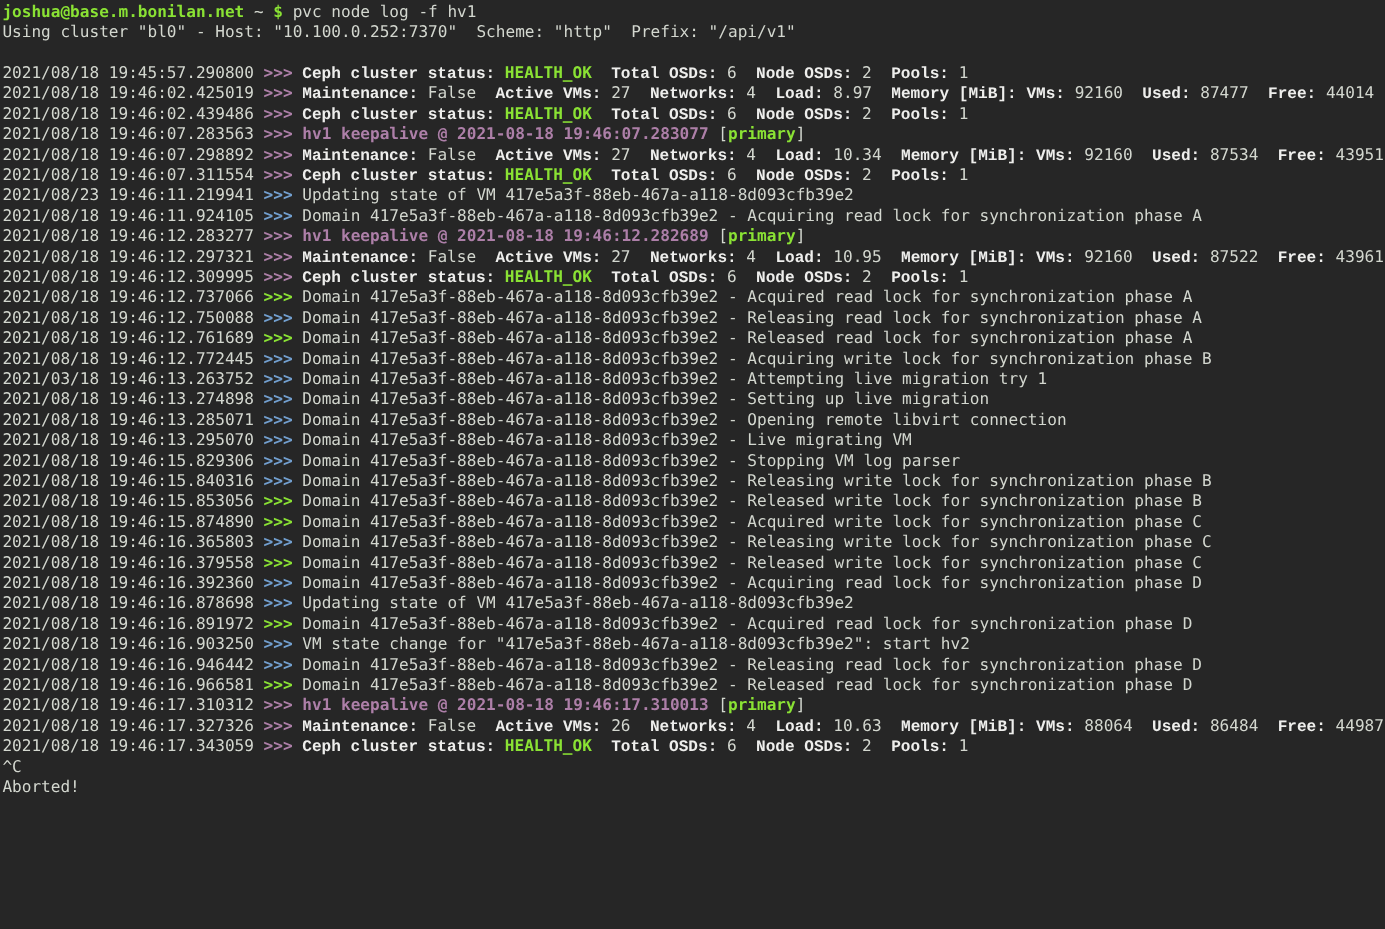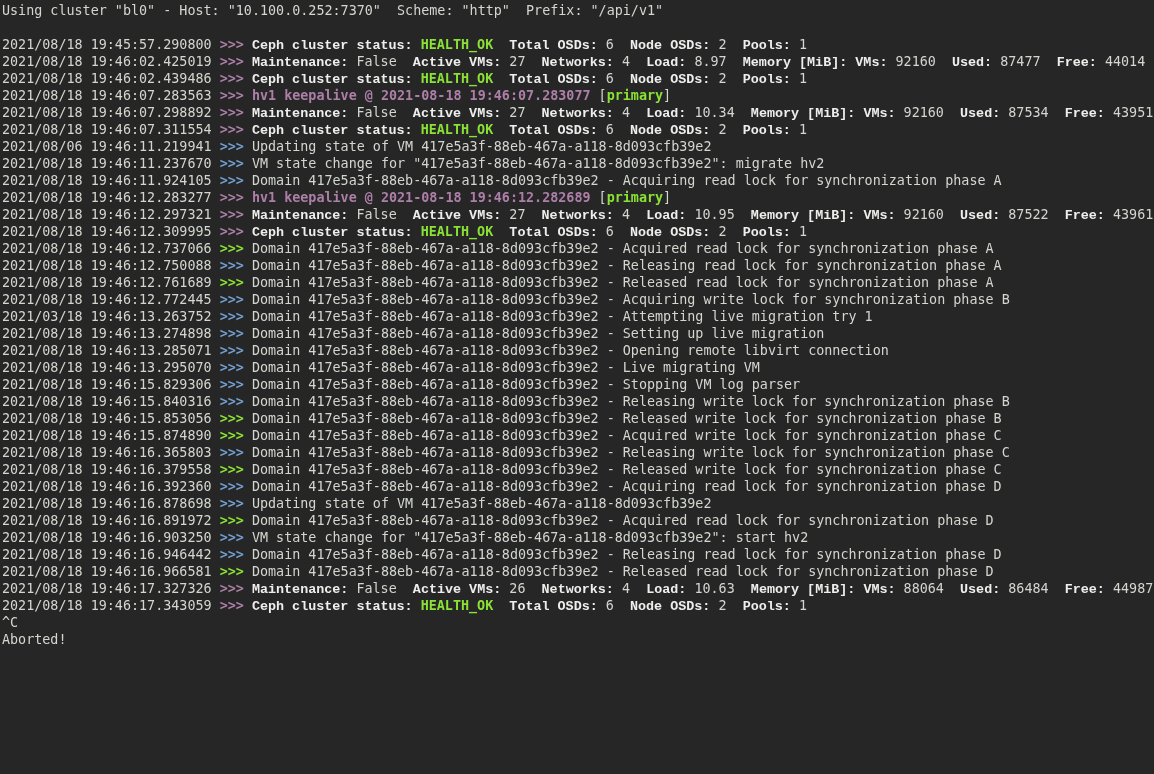--- a/index.html
+++ b/index.html
@@ -31,30 +31,30 @@
   .c-w{color:var(--fg);font-weight:normal;}
   .c-W{color:var(--fg-bold);font-weight:bold;font-family:Liberation Mono, monospace;}
   .c-g{color:var(--green);font-weight:bold;}
   .c-b{color:var(--blue);font-weight:bold;}
   .c-p{color:var(--purple);font-weight:bold;}
 </style>
 </head>
 <body>
 
 <div class="terminal">
+    <div class="line"><span class="c-g">joshua@base.m.bonilan.net</span><span class="c-w"> ~ </span><span class="c-g">$</span><span class="c-w"> pvc node log -f hv1</span></div>
     <div class="line"><span class="c-w">Using cluster "bl0" - Host: "10.100.0.252:7370"  Scheme: "http"  Prefix: "/api/v1"</span></div>
     <div class="line"></div>
     <div class="line"><span class="c-w">2021/08/18 19:45:57.290800 </span><span class="c-p">&gt;&gt;&gt; </span><span class="c-W">Ceph cluster status: </span><span class="c-g">HEALTH_OK</span><span class="c-w">  </span><span class="c-W">Total OSDs:</span><span class="c-w"> 6  </span><span class="c-W">Node OSDs:</span><span class="c-w"> 2  </span><span class="c-W">Pools:</span><span class="c-w"> 1</span></div>
     <div class="line"><span class="c-w">2021/08/18 19:46:02.425019 </span><span class="c-p">&gt;&gt;&gt; </span><span class="c-W">Maintenance:</span><span class="c-w"> False  </span><span class="c-W">Active VMs:</span><span class="c-w"> 27  </span><span class="c-W">Networks:</span><span class="c-w"> 4  </span><span class="c-W">Load:</span><span class="c-w"> 8.97  </span><span class="c-W">Memory [MiB]:</span><span class="c-w"> </span><span class="c-W">VMs:</span><span class="c-w"> 92160  </span><span class="c-W">Used:</span><span class="c-w"> 87477  </span><span class="c-W">Free:</span><span class="c-w"> 44014</span></div>
     <div class="line"><span class="c-w">2021/08/18 19:46:02.439486 </span><span class="c-p">&gt;&gt;&gt; </span><span class="c-W">Ceph cluster status: </span><span class="c-g">HEALTH_OK</span><span class="c-w">  </span><span class="c-W">Total OSDs:</span><span class="c-w"> 6  </span><span class="c-W">Node OSDs:</span><span class="c-w"> 2  </span><span class="c-W">Pools:</span><span class="c-w"> 1</span></div>
     <div class="line"><span class="c-w">2021/08/18 19:46:07.283563 </span><span class="c-p">&gt;&gt;&gt; </span><span class="c-p">hv1 keepalive @ 2021-08-18 19:46:07.283077</span><span class="c-w"> [</span><span class="c-g">primary</span><span class="c-w">]</span></div>
     <div class="line"><span class="c-w">2021/08/18 19:46:07.298892 </span><span class="c-p">&gt;&gt;&gt; </span><span class="c-W">Maintenance:</span><span class="c-w"> False  </span><span class="c-W">Active VMs:</span><span class="c-w"> 27  </span><span class="c-W">Networks:</span><span class="c-w"> 4  </span><span class="c-W">Load:</span><span class="c-w"> 10.34  </span><span class="c-W">Memory [MiB]:</span><span class="c-w"> </span><span class="c-W">VMs:</span><span class="c-w"> 92160  </span><span class="c-W">Used:</span><span class="c-w"> 87534  </span><span class="c-W">Free:</span><span class="c-w"> 43951</span></div>
     <div class="line"><span class="c-w">2021/08/18 19:46:07.311554 </span><span class="c-p">&gt;&gt;&gt; </span><span class="c-W">Ceph cluster status: </span><span class="c-g">HEALTH_OK</span><span class="c-w">  </span><span class="c-W">Total OSDs:</span><span class="c-w"> 6  </span><span class="c-W">Node OSDs:</span><span class="c-w"> 2  </span><span class="c-W">Pools:</span><span class="c-w"> 1</span></div>
-    <div class="line"><span class="c-w">2021/08/06 19:46:11.219941 </span><span class="c-b">&gt;&gt;&gt; </span><span class="c-w">Updating state of VM 417e5a3f-88eb-467a-a118-8d093cfb39e2</span></div>
-    <div class="line"><span class="c-w">2021/08/18 19:46:11.237670 </span><span class="c-b">&gt;&gt;&gt; </span><span class="c-w">VM state change for "417e5a3f-88eb-467a-a118-8d093cfb39e2": migrate hv2</span></div>
+    <div class="line"><span class="c-w">2021/08/23 19:46:11.219941 </span><span class="c-b">&gt;&gt;&gt; </span><span class="c-w">Updating state of VM 417e5a3f-88eb-467a-a118-8d093cfb39e2</span></div>
     <div class="line"><span class="c-w">2021/08/18 19:46:11.924105 </span><span class="c-b">&gt;&gt;&gt; </span><span class="c-w">Domain 417e5a3f-88eb-467a-a118-8d093cfb39e2 - Acquiring read lock for synchronization phase A</span></div>
     <div class="line"><span class="c-w">2021/08/18 19:46:12.283277 </span><span class="c-p">&gt;&gt;&gt; </span><span class="c-p">hv1 keepalive @ 2021-08-18 19:46:12.282689</span><span class="c-w"> [</span><span class="c-g">primary</span><span class="c-w">]</span></div>
     <div class="line"><span class="c-w">2021/08/18 19:46:12.297321 </span><span class="c-p">&gt;&gt;&gt; </span><span class="c-W">Maintenance:</span><span class="c-w"> False  </span><span class="c-W">Active VMs:</span><span class="c-w"> 27  </span><span class="c-W">Networks:</span><span class="c-w"> 4  </span><span class="c-W">Load:</span><span class="c-w"> 10.95  </span><span class="c-W">Memory [MiB]:</span><span class="c-w"> </span><span class="c-W">VMs:</span><span class="c-w"> 92160  </span><span class="c-W">Used:</span><span class="c-w"> 87522  </span><span class="c-W">Free:</span><span class="c-w"> 43961</span></div>
     <div class="line"><span class="c-w">2021/08/18 19:46:12.309995 </span><span class="c-p">&gt;&gt;&gt; </span><span class="c-W">Ceph cluster status: </span><span class="c-g">HEALTH_OK</span><span class="c-w">  </span><span class="c-W">Total OSDs:</span><span class="c-w"> 6  </span><span class="c-W">Node OSDs:</span><span class="c-w"> 2  </span><span class="c-W">Pools:</span><span class="c-w"> 1</span></div>
     <div class="line"><span class="c-w">2021/08/18 19:46:12.737066 </span><span class="c-g">&gt;&gt;&gt; </span><span class="c-w">Domain 417e5a3f-88eb-467a-a118-8d093cfb39e2 - Acquired read lock for synchronization phase A</span></div>
     <div class="line"><span class="c-w">2021/08/18 19:46:12.750088 </span><span class="c-b">&gt;&gt;&gt; </span><span class="c-w">Domain 417e5a3f-88eb-467a-a118-8d093cfb39e2 - Releasing read lock for synchronization phase A</span></div>
     <div class="line"><span class="c-w">2021/08/18 19:46:12.761689 </span><span class="c-g">&gt;&gt;&gt; </span><span class="c-w">Domain 417e5a3f-88eb-467a-a118-8d093cfb39e2 - Released read lock for synchronization phase A</span></div>
     <div class="line"><span class="c-w">2021/08/18 19:46:12.772445 </span><span class="c-b">&gt;&gt;&gt; </span><span class="c-w">Domain 417e5a3f-88eb-467a-a118-8d093cfb39e2 - Acquiring write lock for synchronization phase B</span></div>
     <div class="line"><span class="c-w">2021/03/18 19:46:13.263752 </span><span class="c-b">&gt;&gt;&gt; </span><span class="c-w">Domain 417e5a3f-88eb-467a-a118-8d093cfb39e2 - Attempting live migration try 1</span></div>
     <div class="line"><span class="c-w">2021/08/18 19:46:13.274898 </span><span class="c-b">&gt;&gt;&gt; </span><span class="c-w">Domain 417e5a3f-88eb-467a-a118-8d093cfb39e2 - Setting up live migration</span></div>
@@ -65,17 +65,18 @@
     <div class="line"><span class="c-w">2021/08/18 19:46:15.853056 </span><span class="c-g">&gt;&gt;&gt; </span><span class="c-w">Domain 417e5a3f-88eb-467a-a118-8d093cfb39e2 - Released write lock for synchronization phase B</span></div>
     <div class="line"><span class="c-w">2021/08/18 19:46:15.874890 </span><span class="c-g">&gt;&gt;&gt; </span><span class="c-w">Domain 417e5a3f-88eb-467a-a118-8d093cfb39e2 - Acquired write lock for synchronization phase C</span></div>
     <div class="line"><span class="c-w">2021/08/18 19:46:16.365803 </span><span class="c-b">&gt;&gt;&gt; </span><span class="c-w">Domain 417e5a3f-88eb-467a-a118-8d093cfb39e2 - Releasing write lock for synchronization phase C</span></div>
     <div class="line"><span class="c-w">2021/08/18 19:46:16.379558 </span><span class="c-g">&gt;&gt;&gt; </span><span class="c-w">Domain 417e5a3f-88eb-467a-a118-8d093cfb39e2 - Released write lock for synchronization phase C</span></div>
     <div class="line"><span class="c-w">2021/08/18 19:46:16.392360 </span><span class="c-b">&gt;&gt;&gt; </span><span class="c-w">Domain 417e5a3f-88eb-467a-a118-8d093cfb39e2 - Acquiring read lock for synchronization phase D</span></div>
     <div class="line"><span class="c-w">2021/08/18 19:46:16.878698 </span><span class="c-b">&gt;&gt;&gt; </span><span class="c-w">Updating state of VM 417e5a3f-88eb-467a-a118-8d093cfb39e2</span></div>
     <div class="line"><span class="c-w">2021/08/18 19:46:16.891972 </span><span class="c-g">&gt;&gt;&gt; </span><span class="c-w">Domain 417e5a3f-88eb-467a-a118-8d093cfb39e2 - Acquired read lock for synchronization phase D</span></div>
     <div class="line"><span class="c-w">2021/08/18 19:46:16.903250 </span><span class="c-b">&gt;&gt;&gt; </span><span class="c-w">VM state change for "417e5a3f-88eb-467a-a118-8d093cfb39e2": start hv2</span></div>
     <div class="line"><span class="c-w">2021/08/18 19:46:16.946442 </span><span class="c-b">&gt;&gt;&gt; </span><span class="c-w">Domain 417e5a3f-88eb-467a-a118-8d093cfb39e2 - Releasing read lock for synchronization phase D</span></div>
     <div class="line"><span class="c-w">2021/08/18 19:46:16.966581 </span><span class="c-g">&gt;&gt;&gt; </span><span class="c-w">Domain 417e5a3f-88eb-467a-a118-8d093cfb39e2 - Released read lock for synchronization phase D</span></div>
+    <div class="line"><span class="c-w">2021/08/18 19:46:17.310312 </span><span class="c-p">&gt;&gt;&gt; </span><span class="c-p">hv1 keepalive @ 2021-08-18 19:46:17.310013</span><span class="c-w"> [</span><span class="c-g">primary</span><span class="c-w">]</span></div>
     <div class="line"><span class="c-w">2021/08/18 19:46:17.327326 </span><span class="c-p">&gt;&gt;&gt; </span><span class="c-W">Maintenance:</span><span class="c-w"> False  </span><span class="c-W">Active VMs:</span><span class="c-w"> 26  </span><span class="c-W">Networks:</span><span class="c-w"> 4  </span><span class="c-W">Load:</span><span class="c-w"> 10.63  </span><span class="c-W">Memory [MiB]:</span><span class="c-w"> </span><span class="c-W">VMs:</span><span class="c-w"> 88064  </span><span class="c-W">Used:</span><span class="c-w"> 86484  </span><span class="c-W">Free:</span><span class="c-w"> 44987</span></div>
     <div class="line"><span class="c-w">2021/08/18 19:46:17.343059 </span><span class="c-p">&gt;&gt;&gt; </span><span class="c-W">Ceph cluster status: </span><span class="c-g">HEALTH_OK</span><span class="c-w">  </span><span class="c-W">Total OSDs:</span><span class="c-w"> 6  </span><span class="c-W">Node OSDs:</span><span class="c-w"> 2  </span><span class="c-W">Pools:</span><span class="c-w"> 1</span></div>
     <div class="line"><span class="c-w">^C</span></div>
     <div class="line"><span class="c-w">Aborted!</span></div>
   </div>
 
 </body></html>

